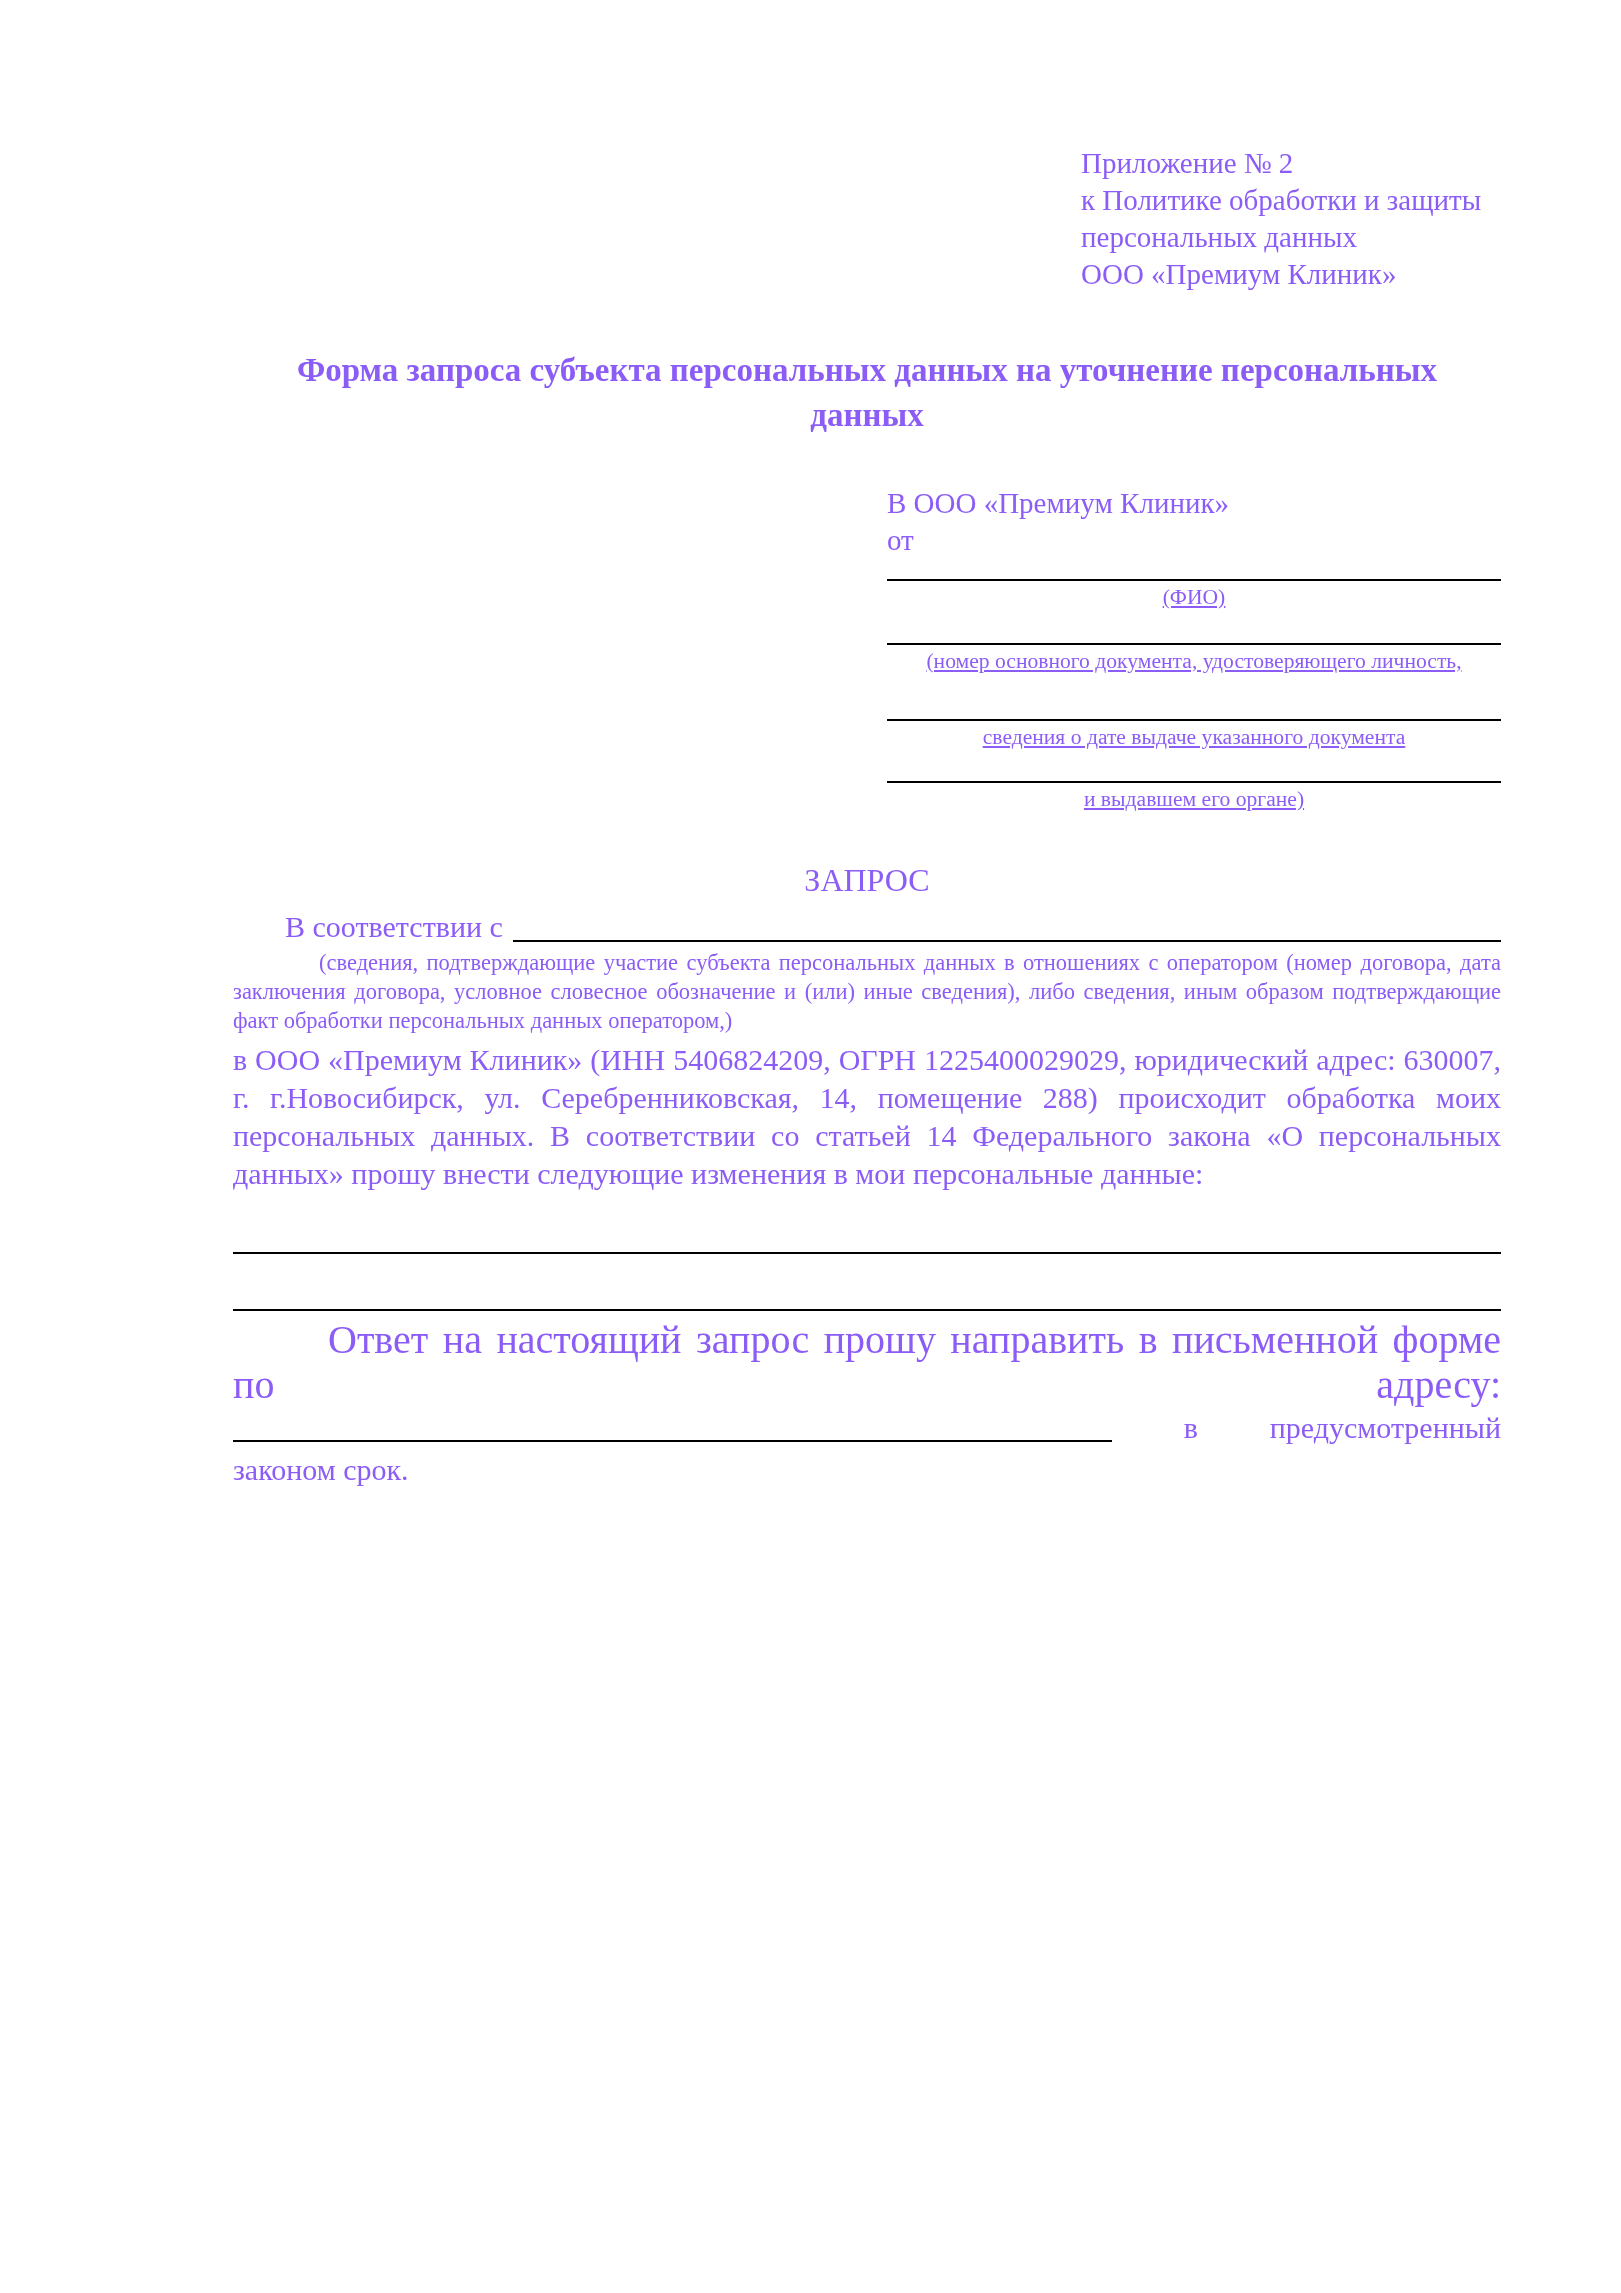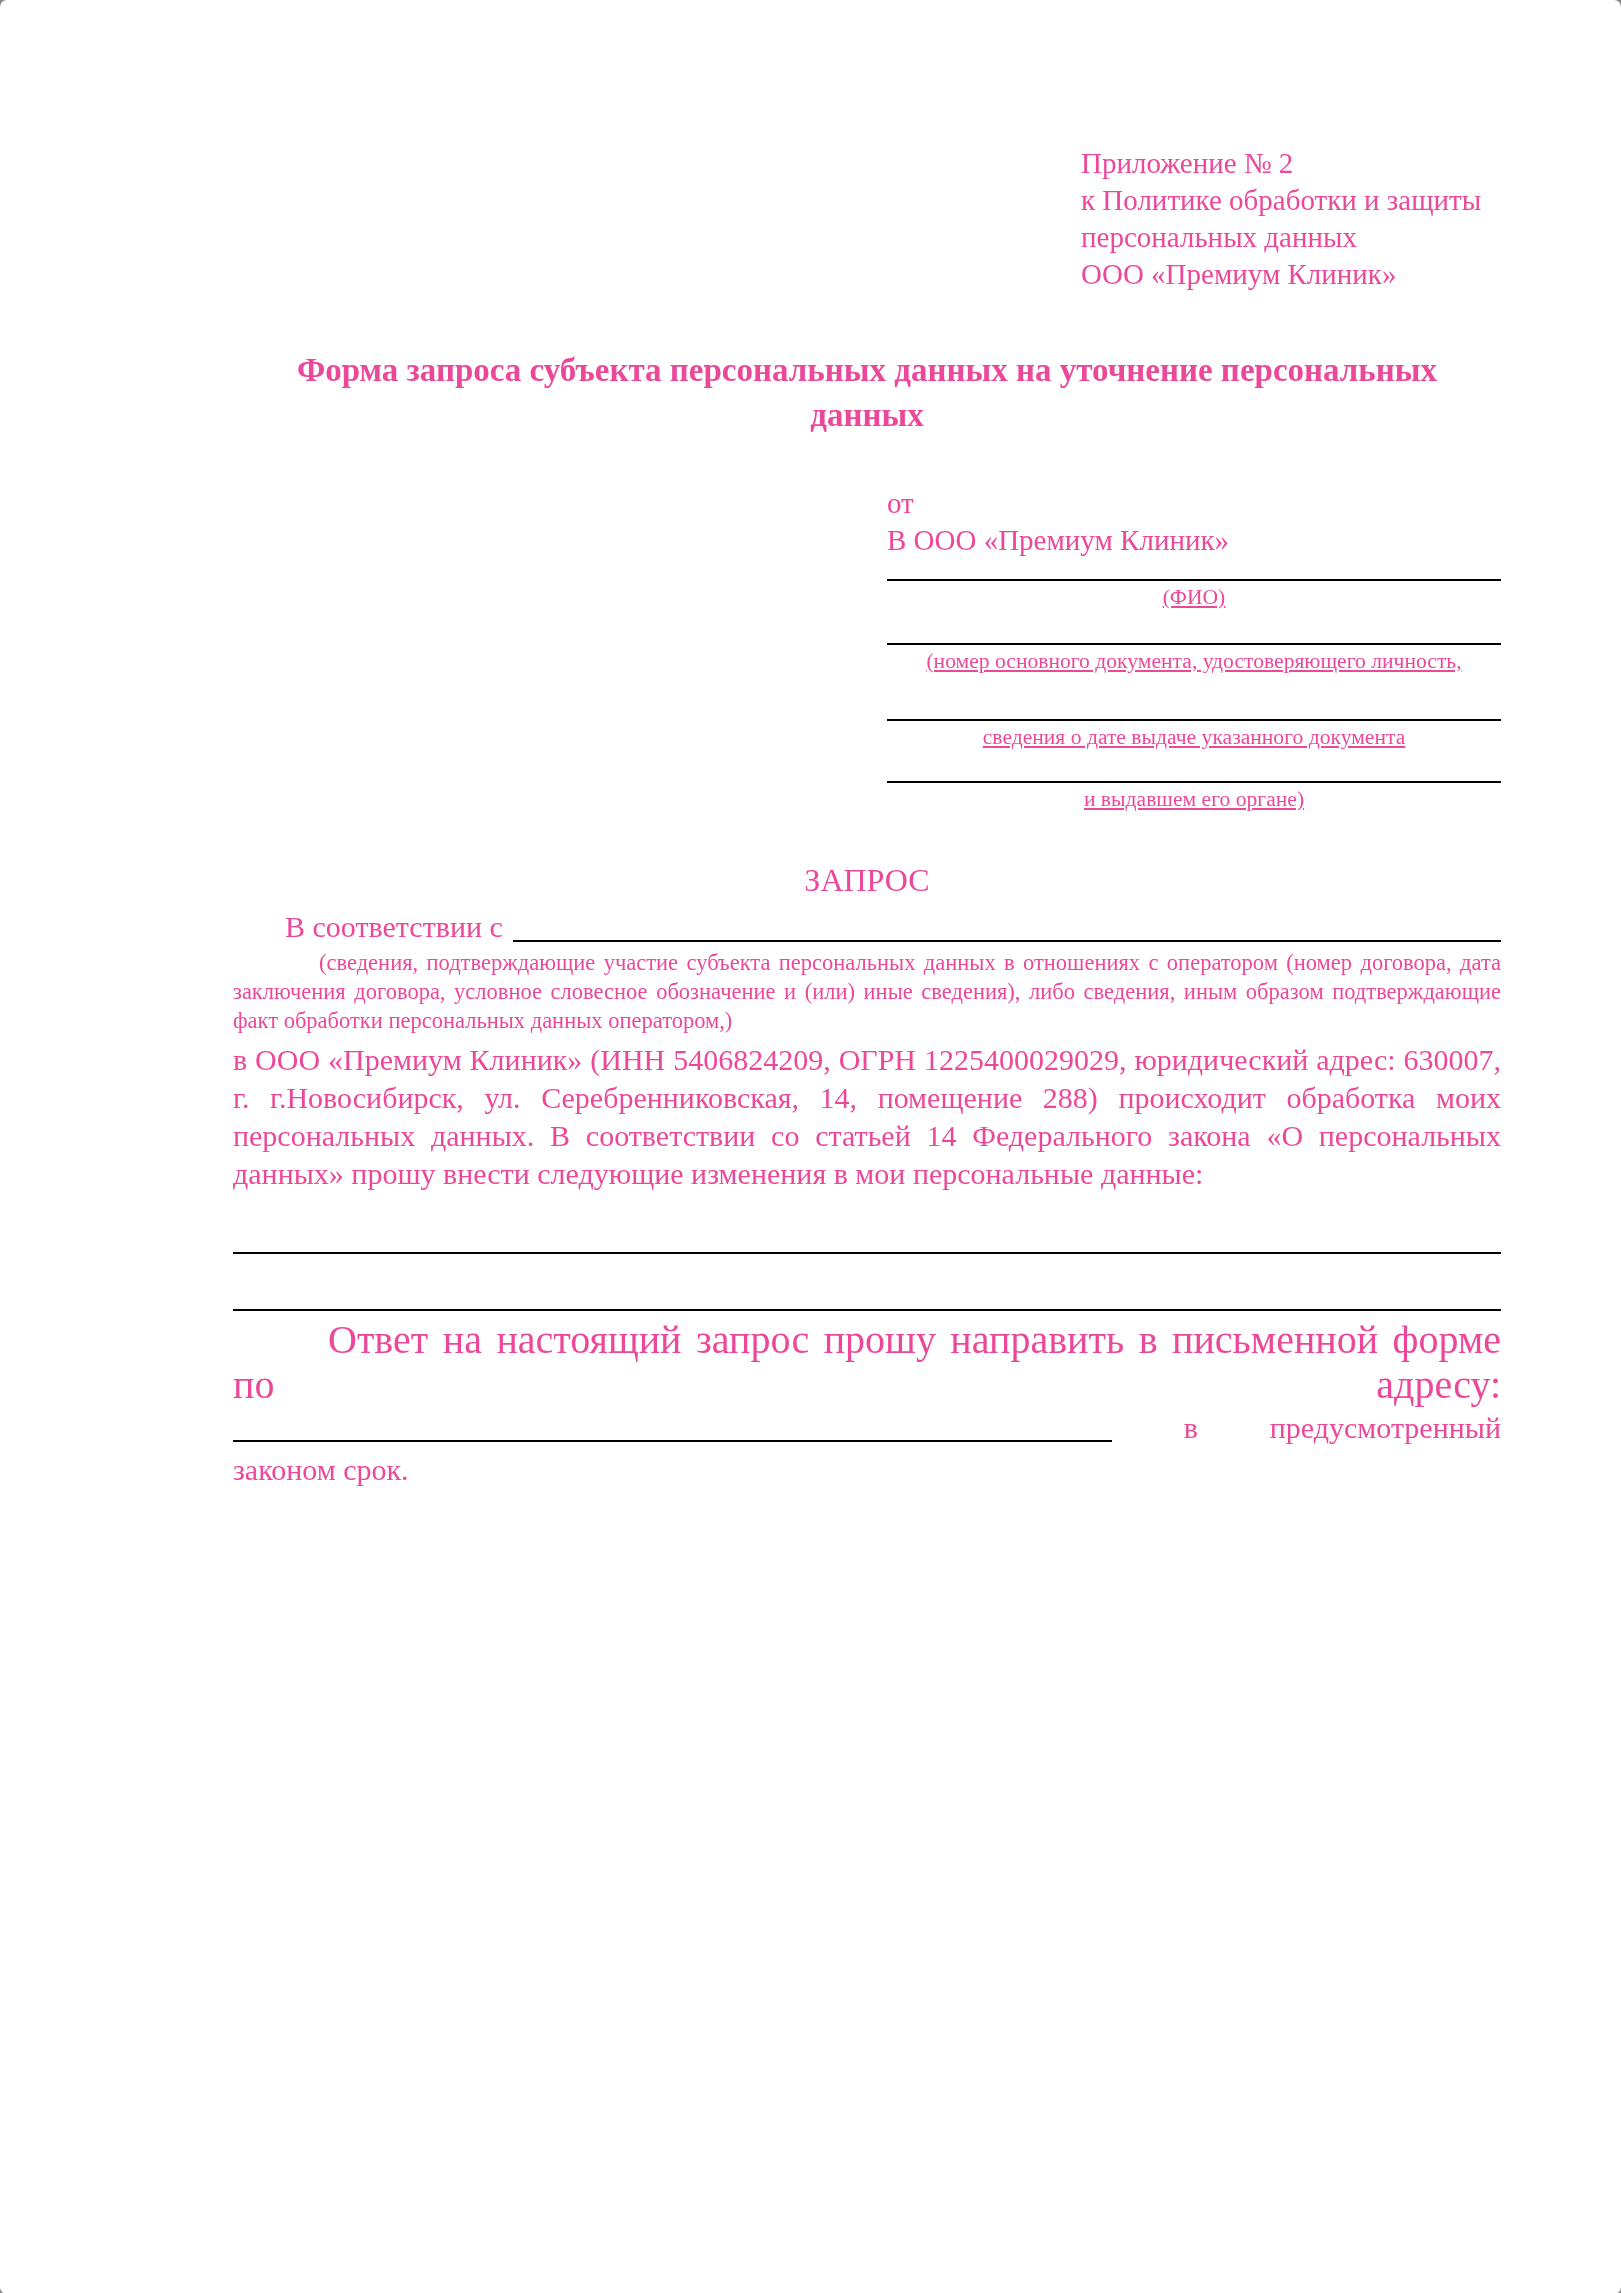--- a/index.html
+++ b/index.html
@@ -2,24 +2,23 @@
 <html><head>
 <meta charset="utf-8">
 <style>
   * { margin:0; padding:0; box-sizing:border-box; }
   html,body { background:#888; }
   .page {
     position:relative;
     width:1621px; height:2294px;
     margin:0 auto;
     background:#ffffff;
-    color:#ec4899;
+    color:#8b5cf6;
     font-family:"Liberation Serif", serif;
     overflow:hidden;
-    border-radius:7px;
   }
   .content {
     position:absolute;
     left:233px; top:0;
     width:1268px;
   }
 
   
   .appendix {
     margin-left:848px;
@@ -152,22 +151,22 @@
     <div class="appendix">
       <div>Приложение № 2</div>
       <div>к Политике обработки и защиты</div>
       <div>персональных данных</div>
       <div>ООО «Премиум Клиник»</div>
     </div>
 
     <div class="doc-title">Форма запроса субъекта персональных данных на уточнение персональных данных</div>
 
     <div class="addressee">
+      <div>В ООО «Премиум Клиник»</div>
       <div>от</div>
-      <div>В ООО «Премиум Клиник»</div>
 
       <div class="addr-blank b1"></div>
       <div class="addr-caption">(ФИО)</div>
 
       <div class="addr-blank b2"></div>
       <div class="addr-caption">(номер основного документа, удостоверяющего личность,</div>
 
       <div class="addr-blank b3"></div>
       <div class="addr-caption">сведения о дате выдаче указанного документа</div>
 

